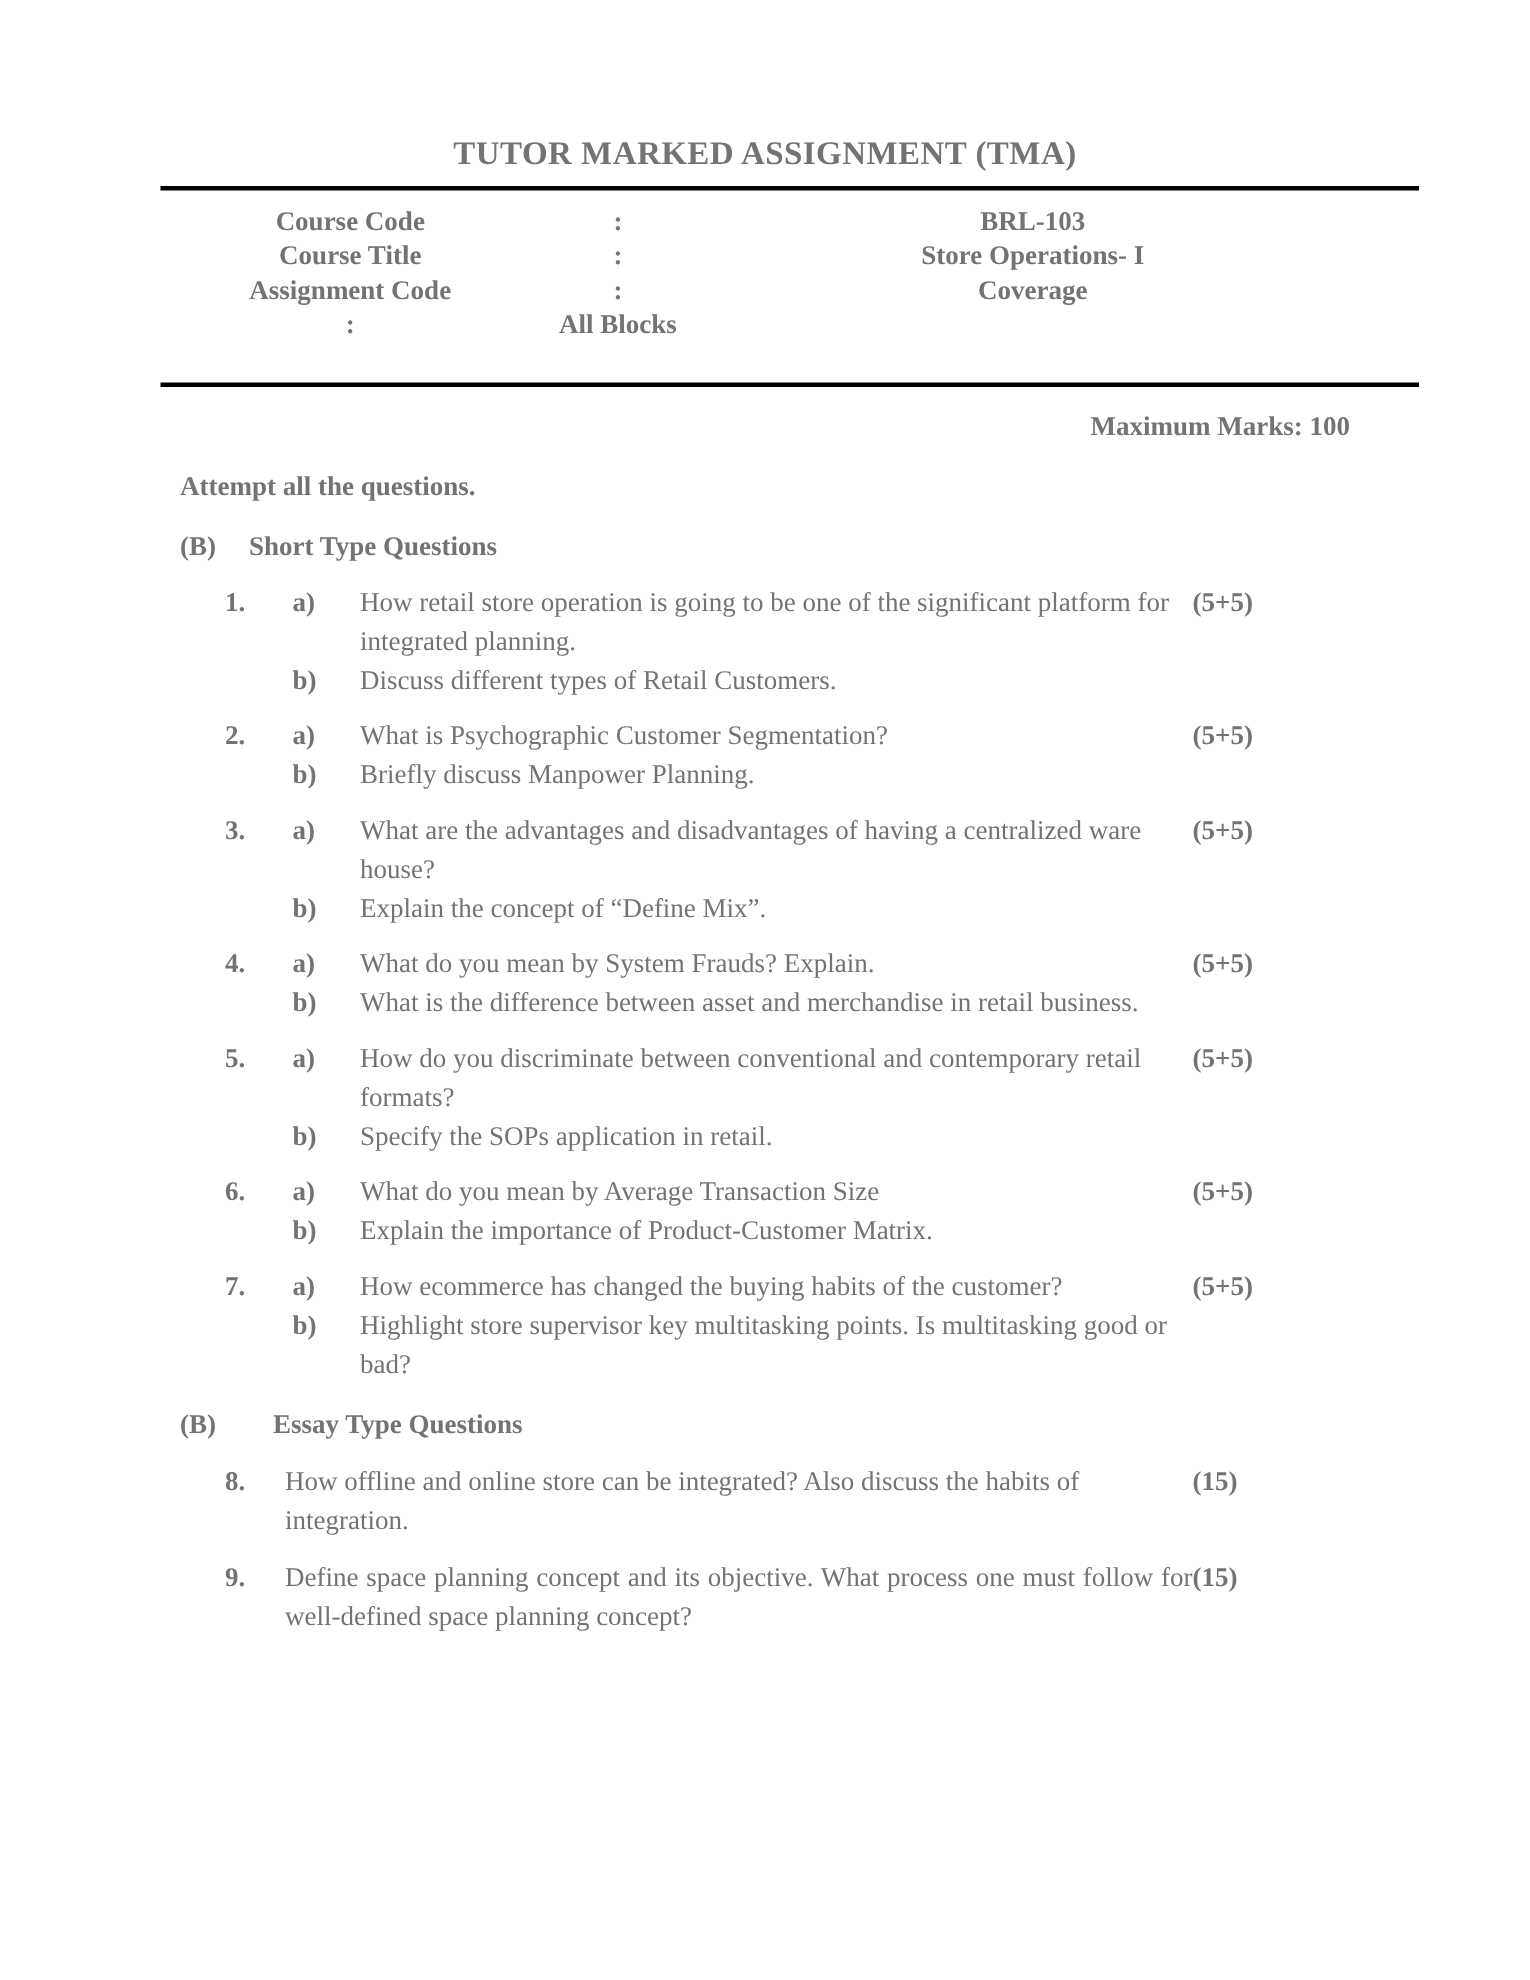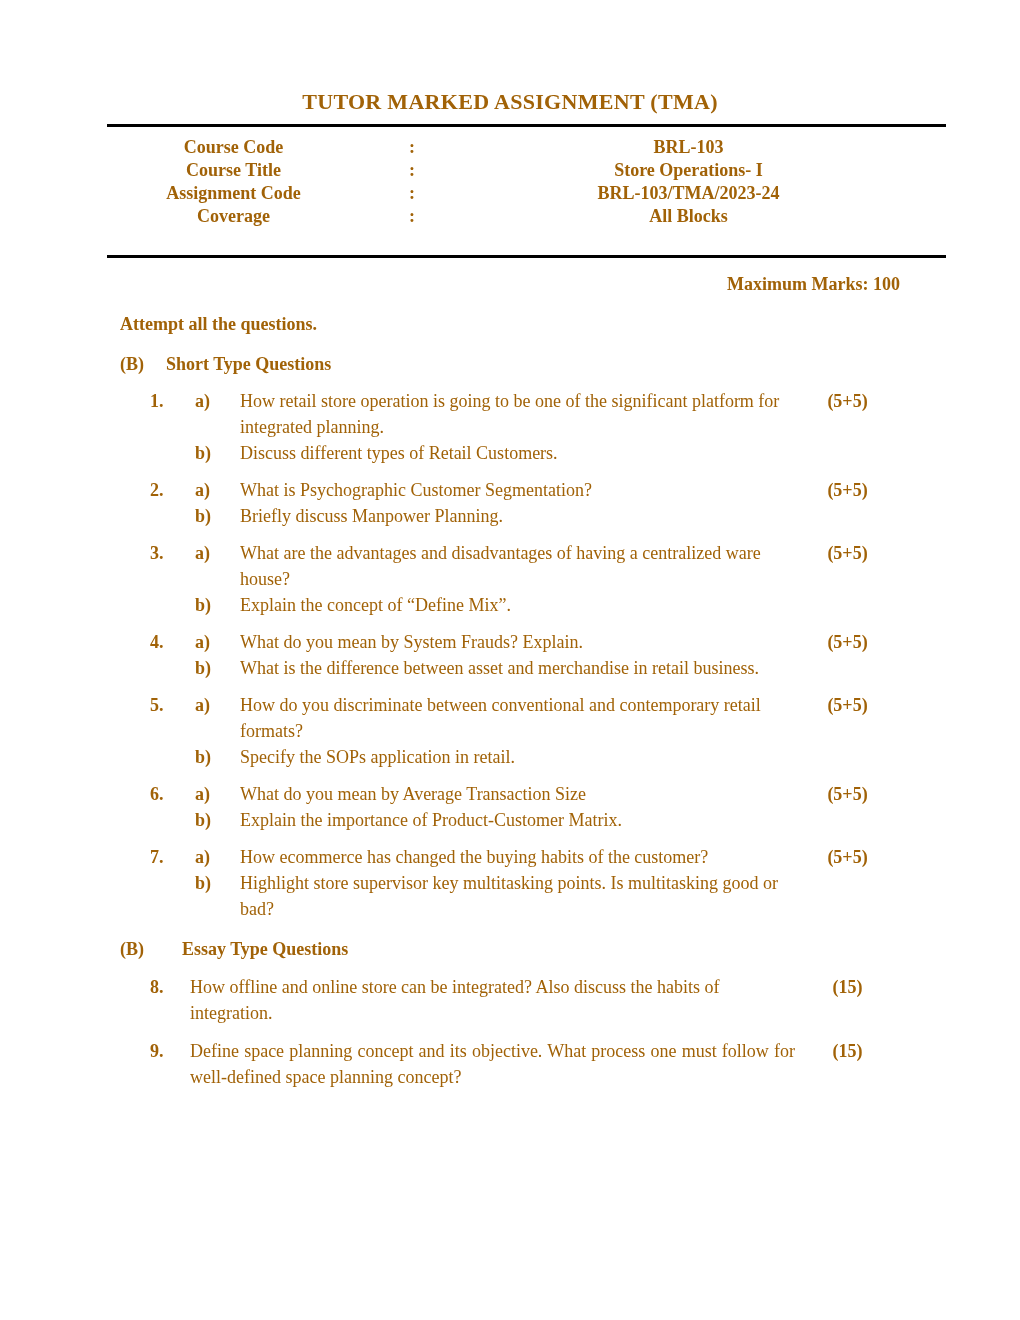--- a/index.html
+++ b/index.html
@@ -1,17 +1,17 @@
 <!DOCTYPE html>
 <html><head>
 <meta charset="utf-8">
 <style>
   html,body{margin:0;padding:0;background:#ffffff;}
   .page{
-    width:1020px;height:1320px;background:#ffffff;color:#a16207;
+    width:1020px;height:1320px;background:#ffffff;color:#737373;
     font-family:"Liberation Serif", serif;font-size:18px;
     position:relative;overflow:hidden;box-sizing:border-box;
   }
   .doc-title{
     padding-top:90px;margin:0;text-align:center;
     font-weight:bold;font-size:22px;line-height:24px;letter-spacing:0.3px;
   }
   .hrule{border:0;border-top:3px solid #000;margin:10px 74px 0 107px;height:0;}
   .hrule.second{margin-top:27px;}
   .meta{
@@ -28,42 +28,41 @@
     margin:11px 120px 0 150px;line-height:26px;
   }
   .qe{
     display:grid;grid-template-columns:40px 1fr 105px;
     margin:12px 120px 0 150px;line-height:26px;
   }
   .part{display:grid;grid-template-columns:45px 1fr;}
   .part-text{padding-right:14px;}
   .justify{text-align:justify;}
   .b{font-weight:bold;}
-  .marks{text-align:center;font-weight:bold;}
+  .marks{text-align:left;font-weight:bold;}
 </style>
 </head>
 <body>
 
 <div class="page">
 
   <h1 class="doc-title">TUTOR MARKED ASSIGNMENT (TMA)</h1>
   <div class="hrule"></div>
 
   <div class="meta">
     <span class="b">Course Code</span>
     <span class="b">:</span>
     <span class="b">BRL-103</span>
 
     <span class="b">Course Title</span>
     <span class="b">:</span>
     <span class="b">Store Operations- I</span>
 
     <span class="b">Assignment Code</span>
     <span class="b">:</span>
-    <span class="b">BRL-103/TMA/2023-24</span>
 
     <span class="b">Coverage</span>
     <span class="b">:</span>
     <span class="b">All Blocks</span>
   </div>
 
   <div class="hrule second"></div>
 
   <div class="maxmarks">Maximum Marks: 100</div>
 

